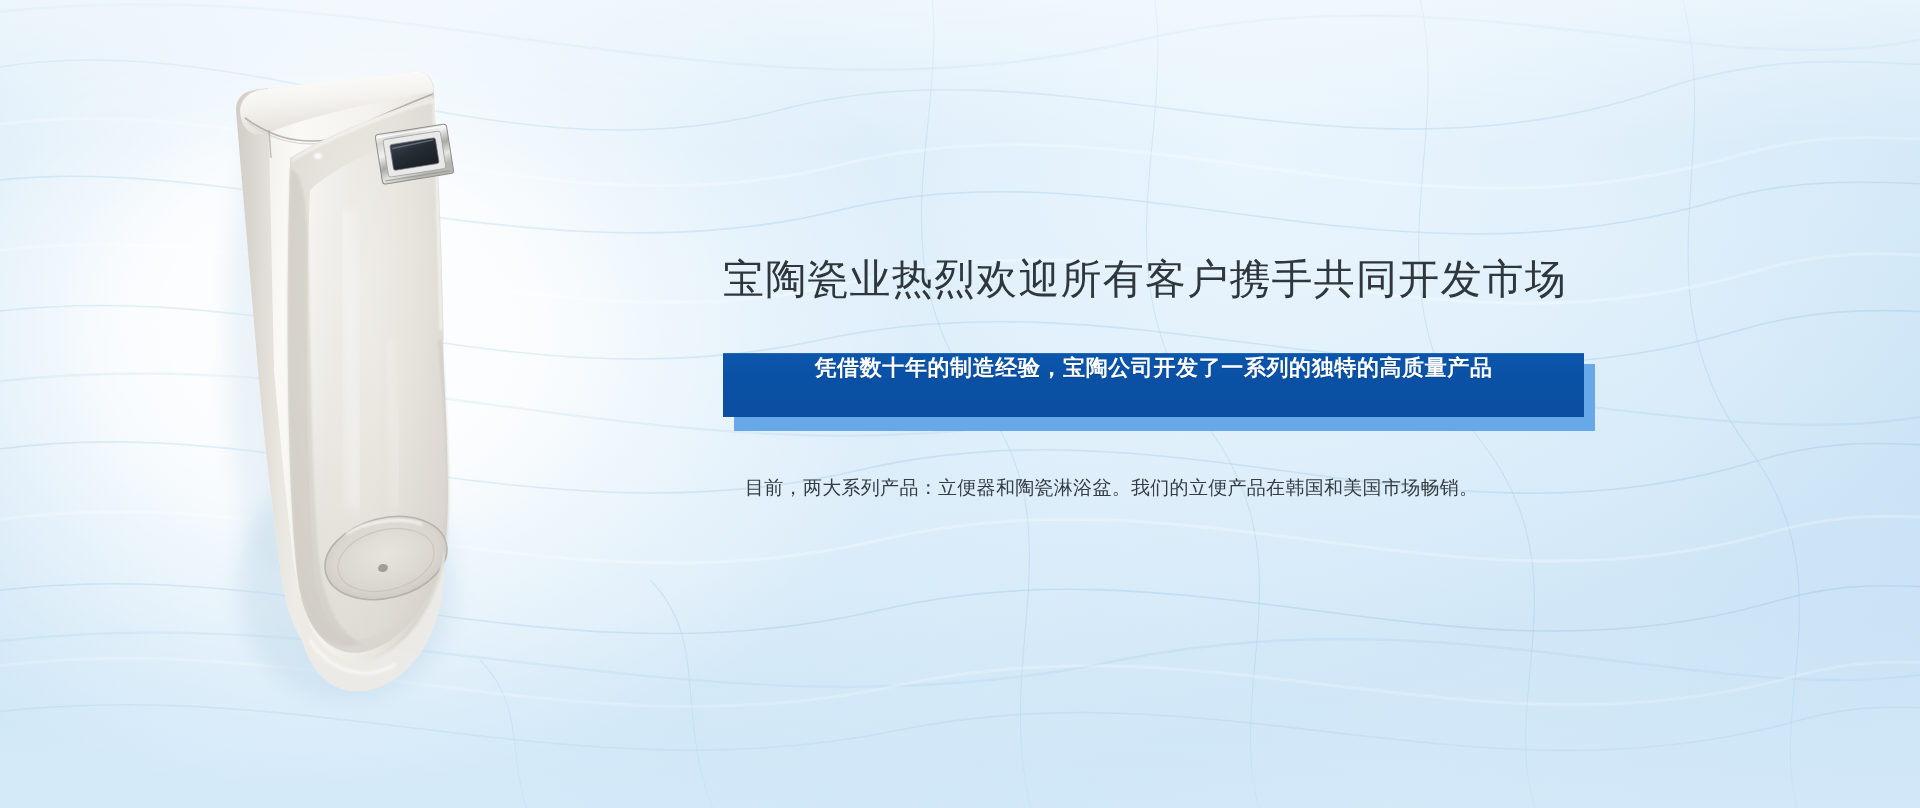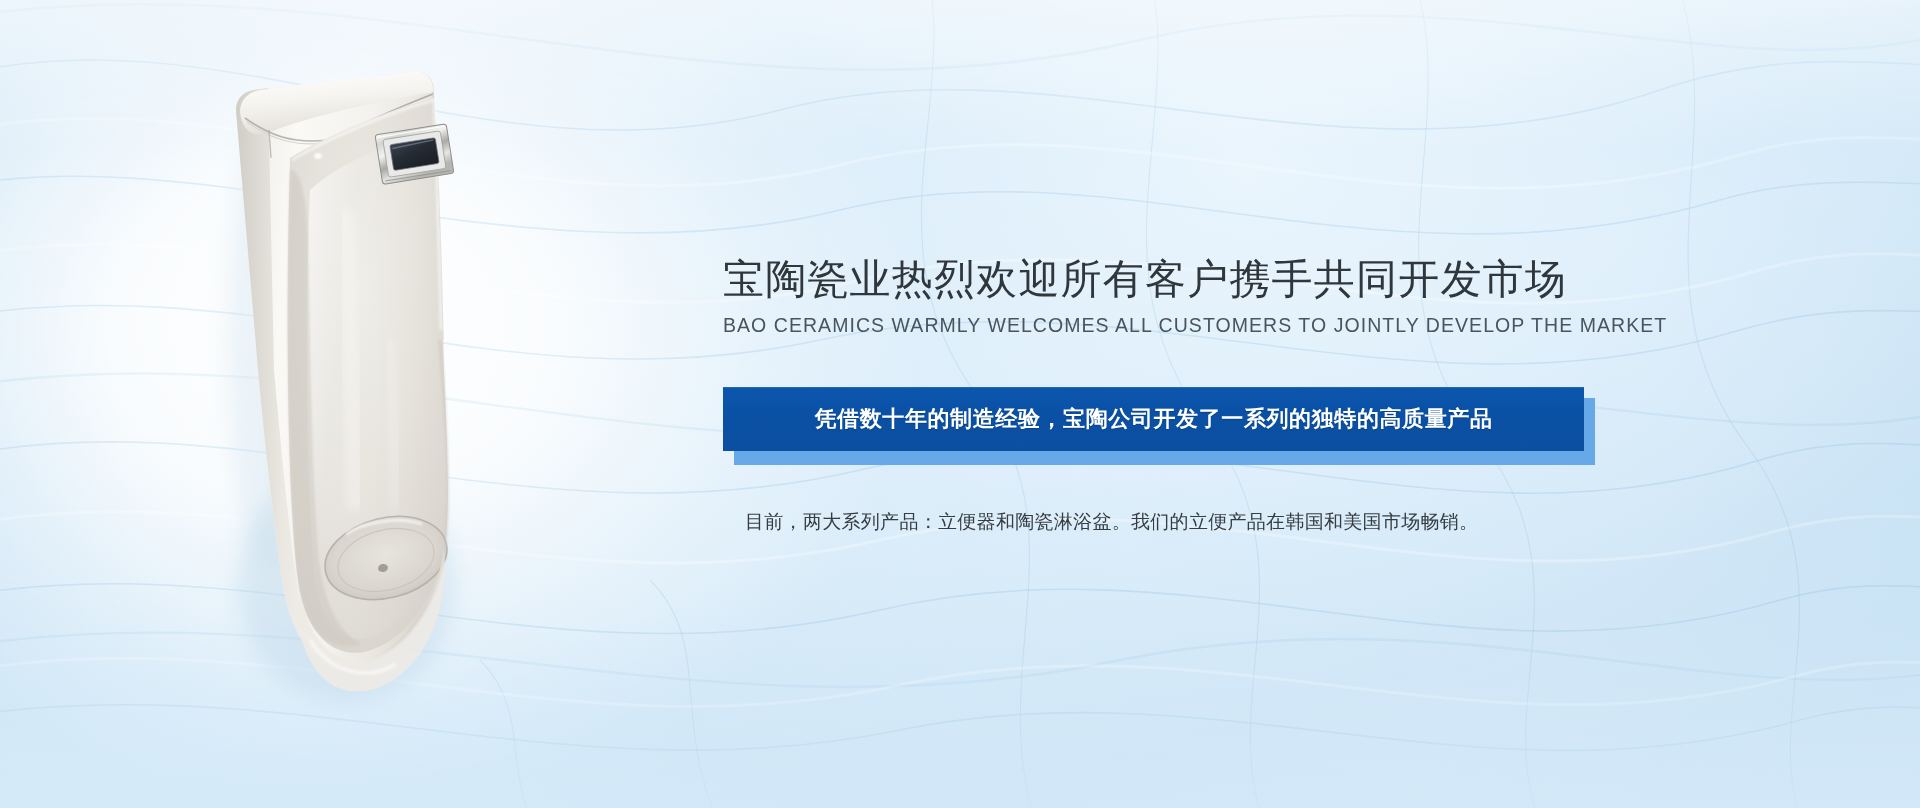--- a/index.html
+++ b/index.html
@@ -92,21 +92,21 @@
     position:absolute;
     left:11px; top:11px;
     width:861px; height:67px;
     background:#66a8e8;
   }
   #ribbon{
     position:absolute;
     left:0; top:0;
     width:861px; height:64px;
     background:linear-gradient(180deg,#0b57ad 0%,#0a50a4 45%,#0b4f9f 100%);
-    display:flex; align-items:center; justify-content:center;
+    display:flex; justify-content:center;
     box-shadow:inset 0 1px 0 rgba(255,255,255,.10);
   }
   #ribbon-text{
     color:#ffffff;
     font-size:22px;
     letter-spacing:.6px;
     font-weight:700;
     white-space:nowrap;
     text-shadow:0 1px 1px rgba(0,0,0,.18);
   }
@@ -305,21 +305,20 @@
       </g>
 
       <ellipse cx="168" cy="116" rx="4" ry="3" fill="#ffffff" opacity="0.85" filter="url(#tinyBlur)"></ellipse>
     </svg>
   </div>
 
   <div id="copy">
 
     <div class="headline-cn">宝陶瓷业热烈欢迎所有客户携手共同开发市场</div>
 
-    <div class="headline-en">BAO CERAMICS WARMLY WELCOMES ALL CUSTOMERS TO JOINTLY DEVELOP THE MARKET</div>
 
     <div id="ribbon-wrap">
       <div id="ribbon-shadow"></div>
       <div id="ribbon">
         <span id="ribbon-text">凭借数十年的制造经验，宝陶公司开发了一系列的独特的高质量产品</span>
       </div>
     </div>
 
     <div class="para">目前，两大系列产品：立便器和陶瓷淋浴盆。我们的立便产品在韩国和美国市场畅销。</div>
   </div>

